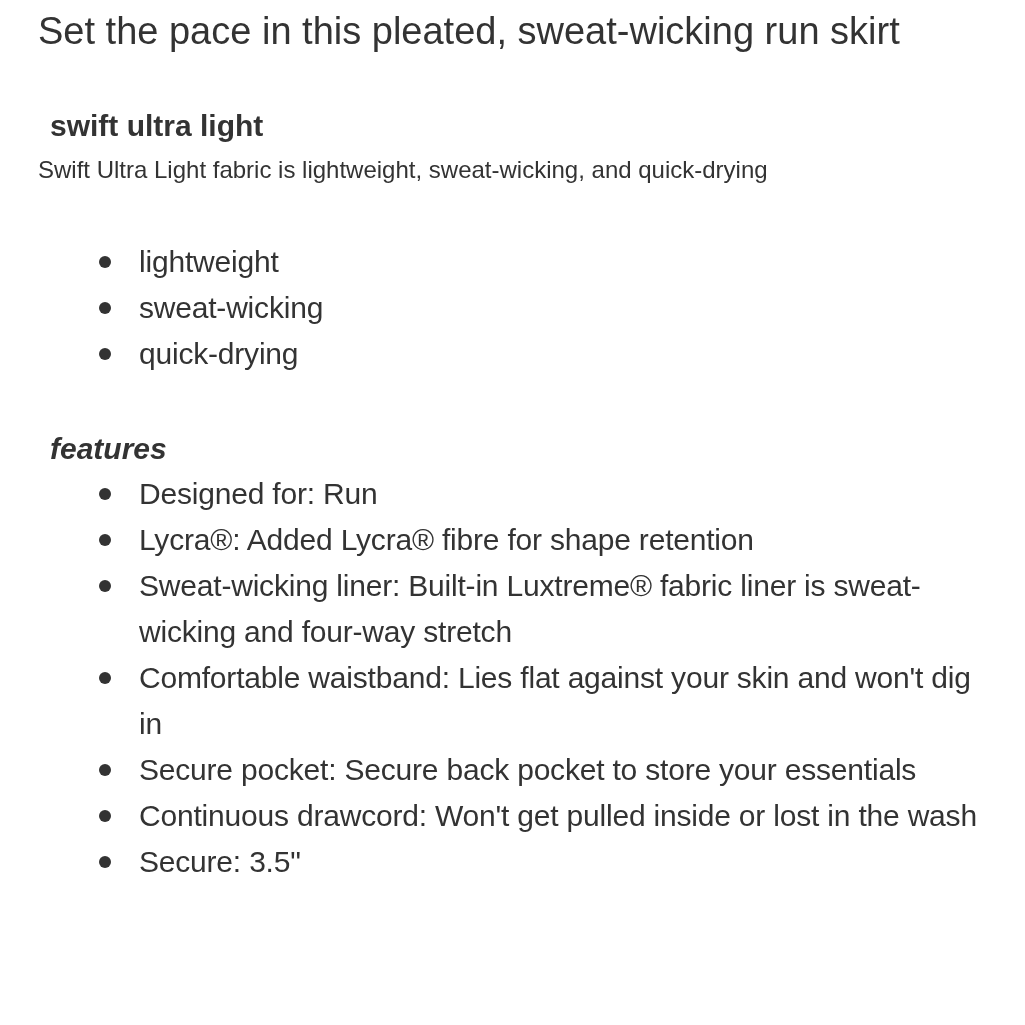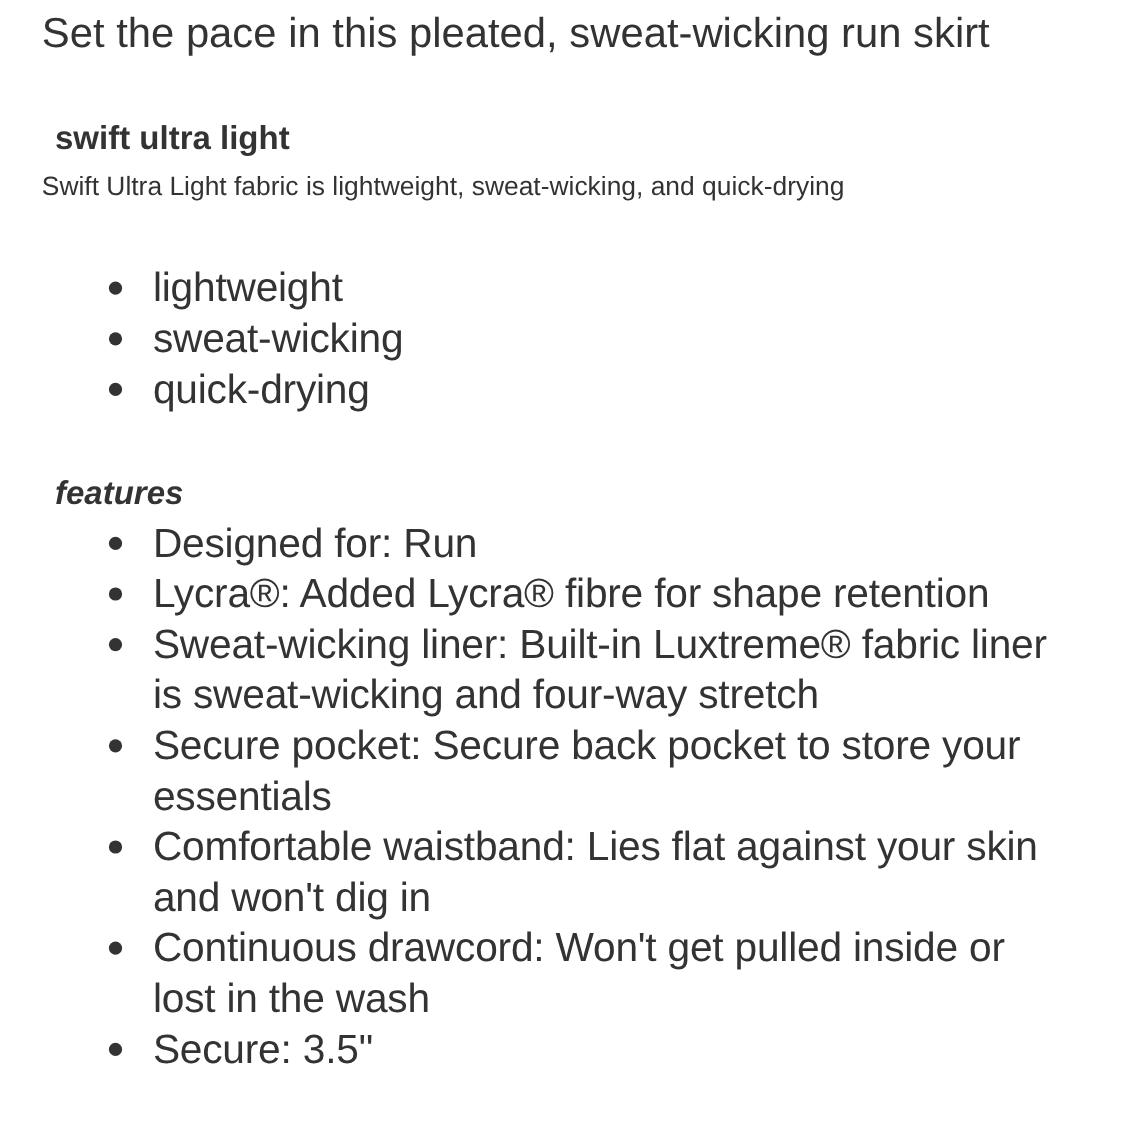--- a/index.html
+++ b/index.html
@@ -53,21 +53,21 @@
       padding: 0;
       position: absolute;
       left: 0;
     }
     ul.fabric-list { top: 239px; }
     ul.features-list { top: 471px; }
     li {
       position: relative;
       padding-left: 139px;
       width: 840px;
-      font-size: 37px;
+      font-size: 30px;
       line-height: 46px;
       letter-spacing: -0.2px;
     }
     .bullet {
       position: absolute;
       left: 99px;
       top: 17px;
       width: 12px;
       height: 12px;
       border-radius: 50%;
@@ -111,25 +111,25 @@
     <li>
       <span class="bullet"></span>
       <span class="term">Lycra®</span><span>: Added Lycra® fibre for shape retention</span>
     </li>
     <li>
       <span class="bullet"></span>
       <span class="term">Sweat-wicking liner</span><span>: Built-in Luxtreme® fabric liner is sweat-wicking and four-way stretch</span>
     </li>
     <li>
       <span class="bullet"></span>
-      <span class="term">Secure pocket</span><span>: Secure back pocket to store your essentials</span>
+      <span class="term">Comfortable waistband</span><span>: Lies flat against your skin and won't dig in</span>
     </li>
     <li>
       <span class="bullet"></span>
-      <span class="term">Comfortable waistband</span><span>: Lies flat against your skin and won't dig in</span>
+      <span class="term">Secure pocket</span><span>: Secure back pocket to store your essentials</span>
     </li>
     <li>
       <span class="bullet"></span>
       <span class="term">Continuous drawcord</span><span>: Won't get pulled inside or lost in the wash</span>
     </li>
     <li>
       <span class="bullet"></span>
       <span class="term">Secure</span><span>: 3.5"</span>
     </li>
   </ul>

